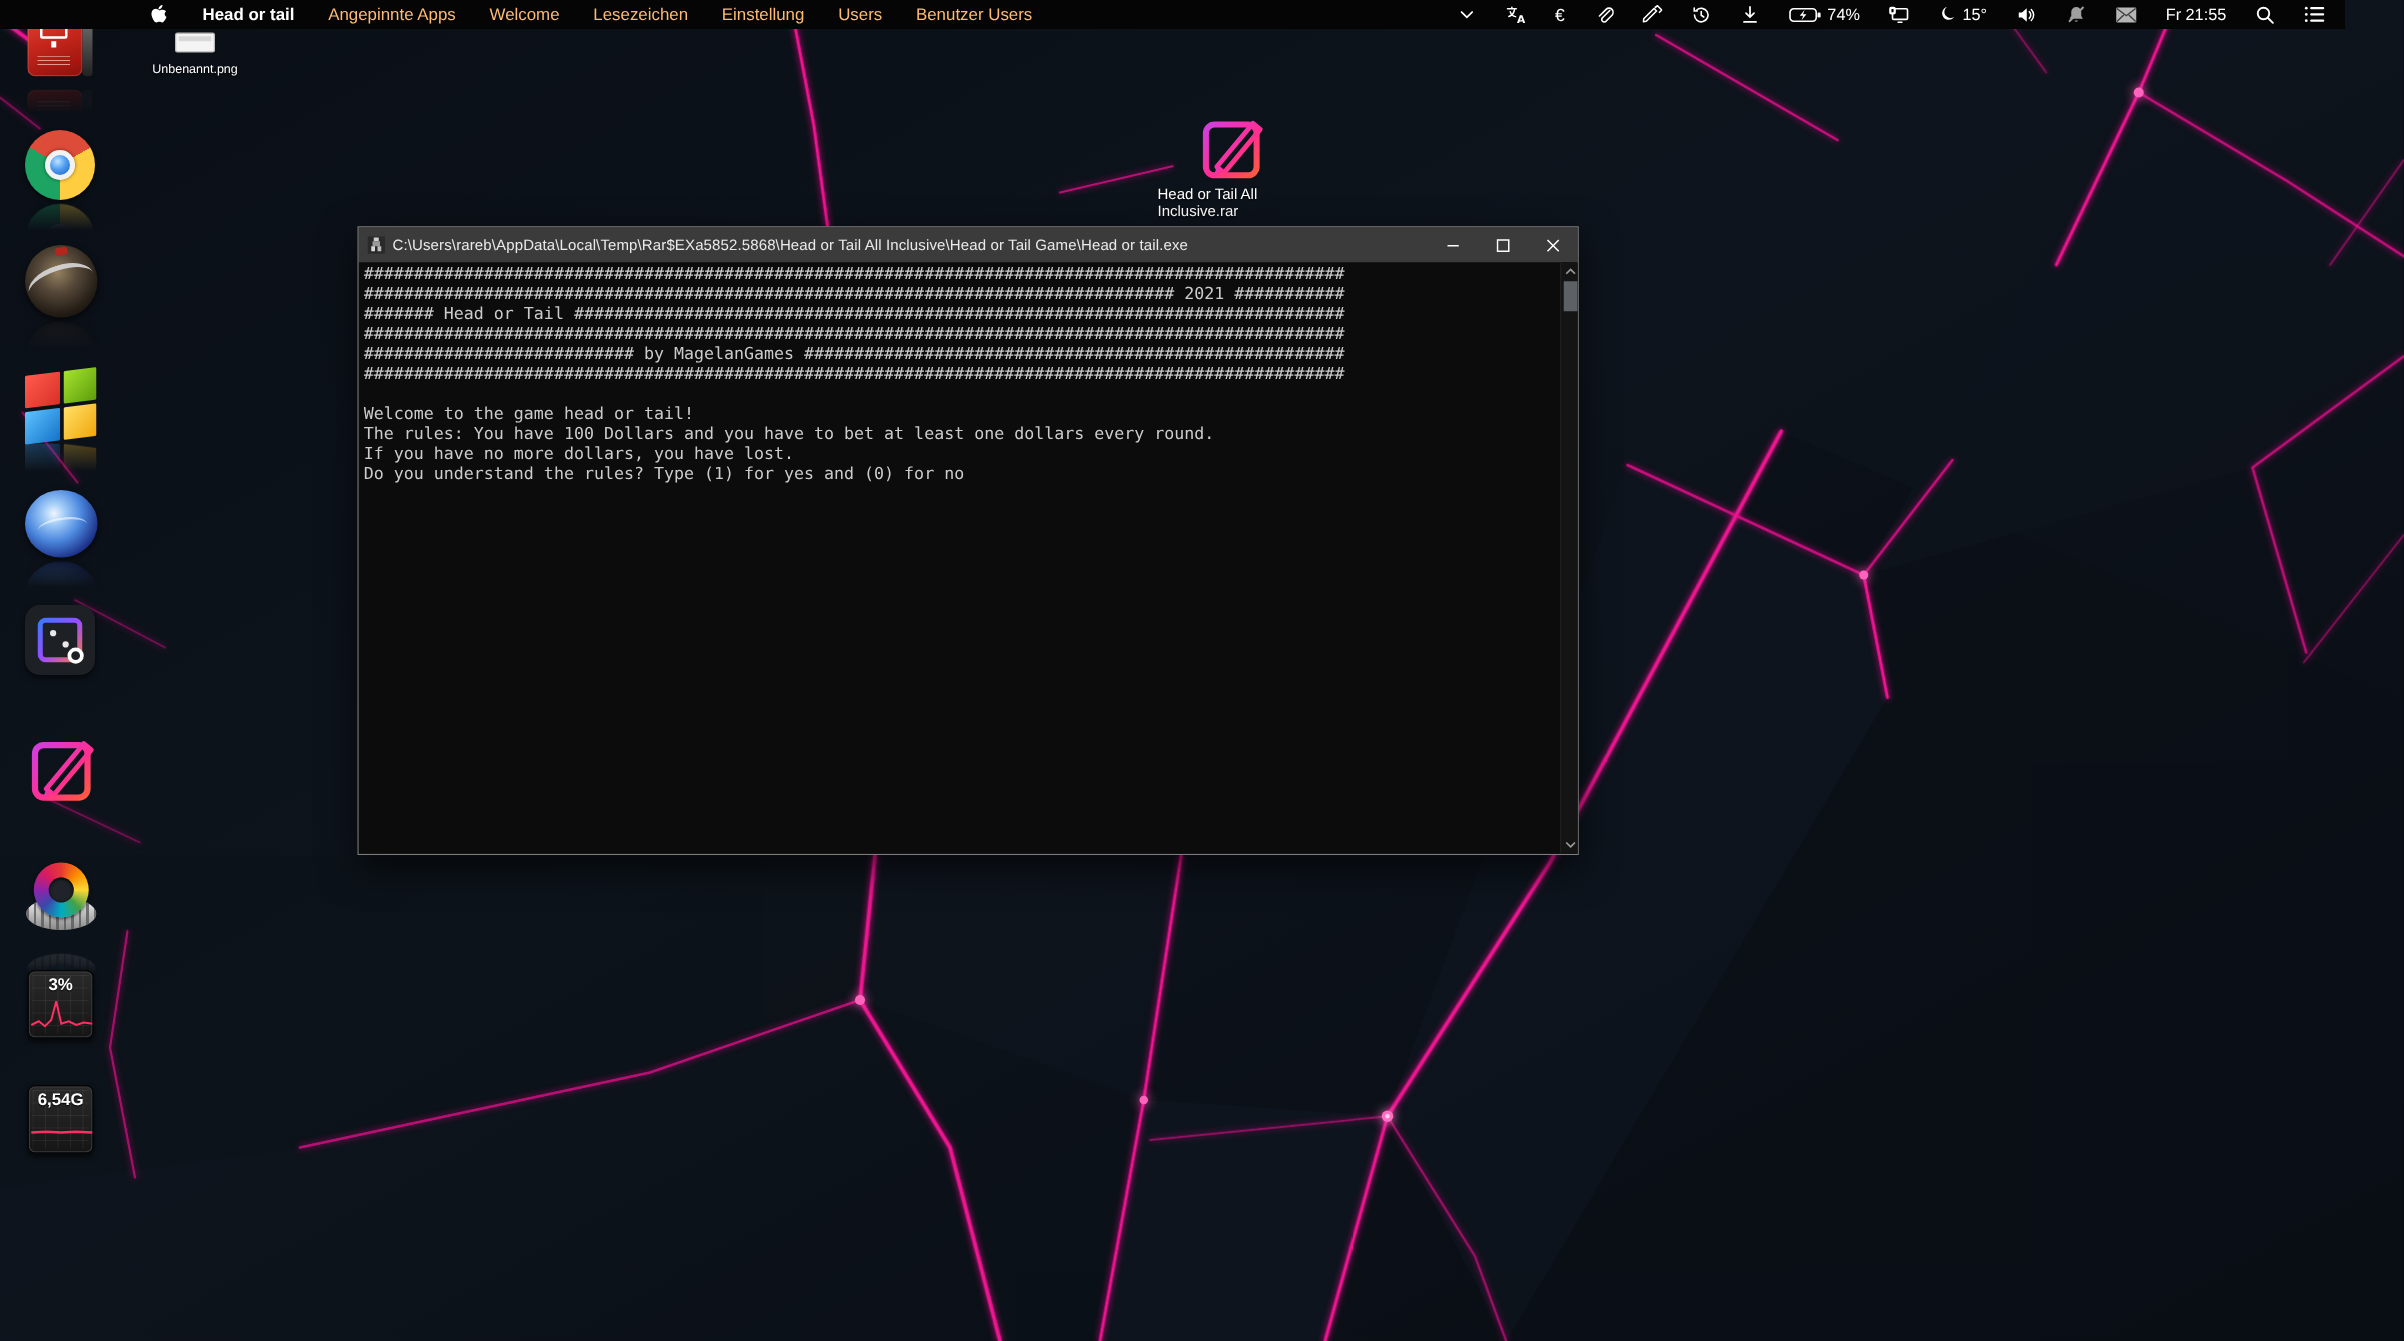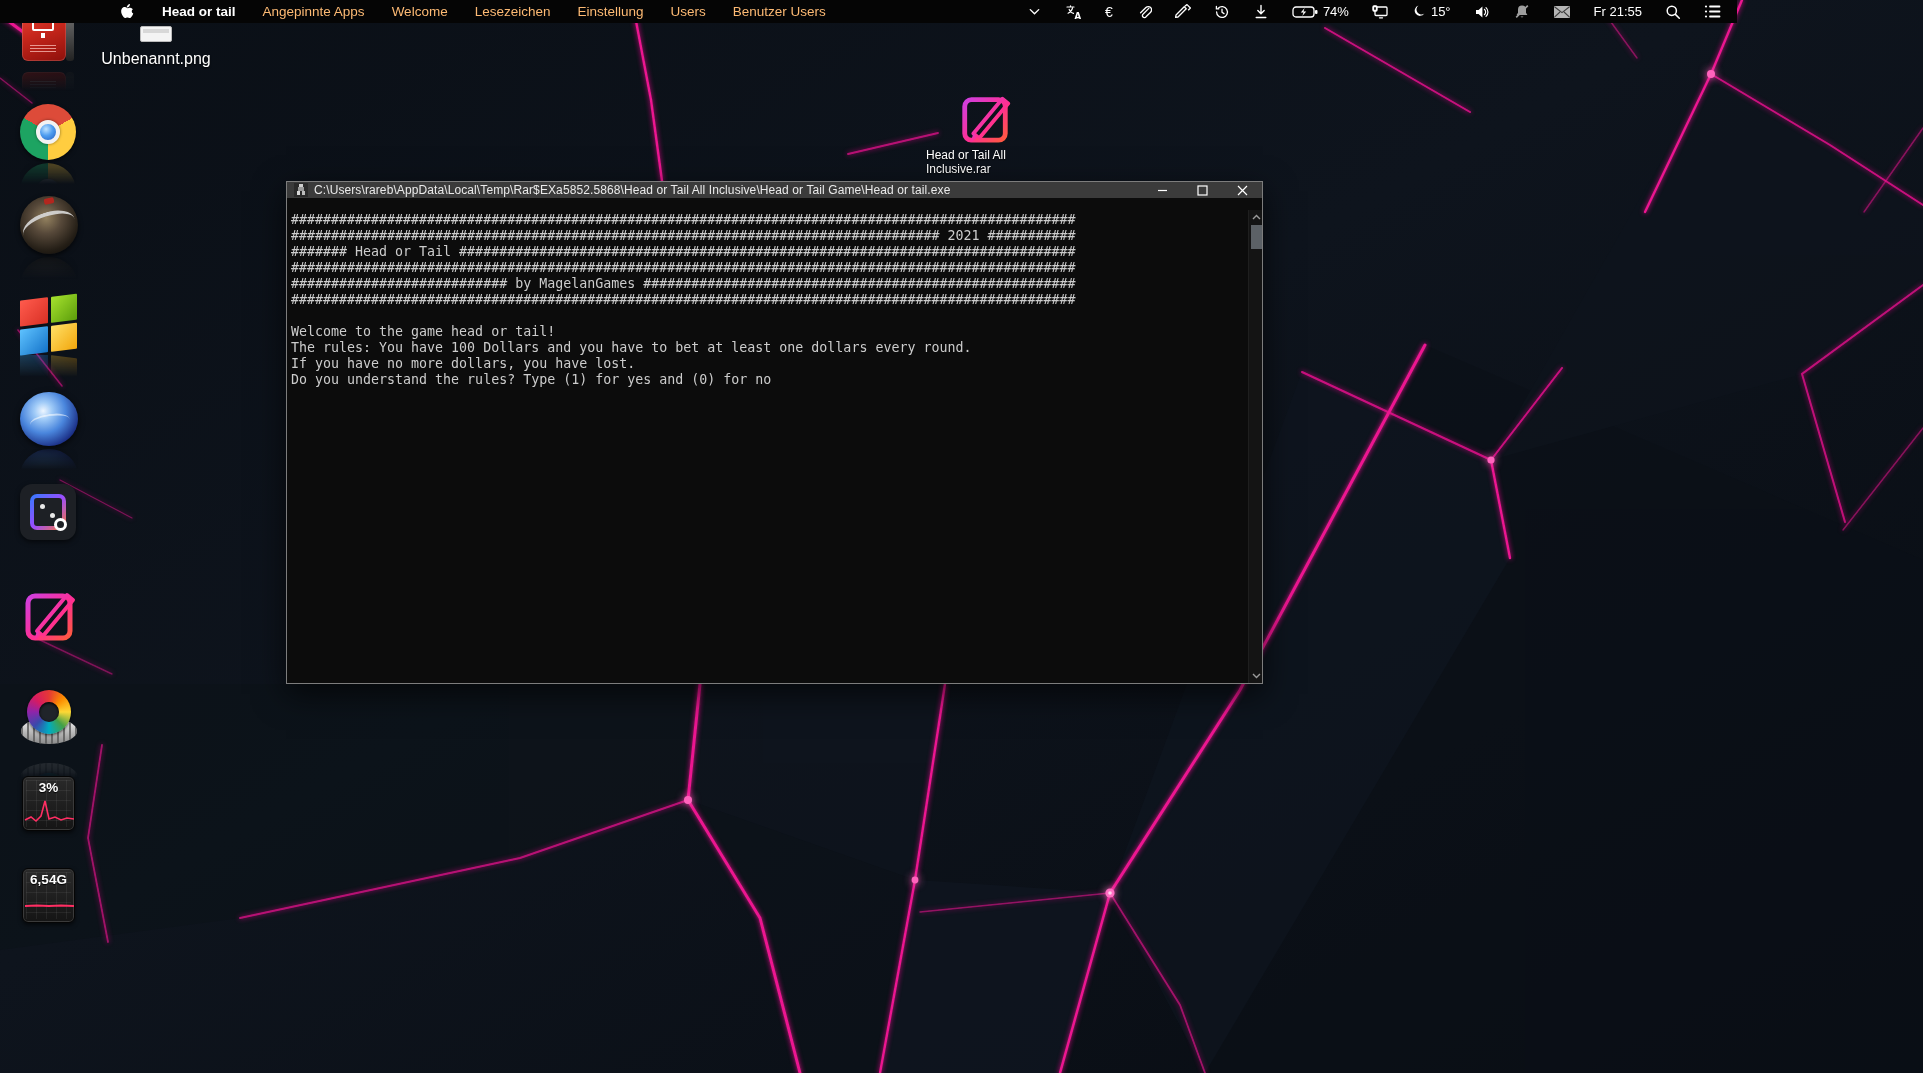--- a/index.html
+++ b/index.html
@@ -4,21 +4,21 @@
 <style>
   * { margin:0; padding:0; box-sizing:border-box; }
   html,body { width:1923px; height:1073px; overflow:hidden; background:#07090d; }
   #screen { position:relative; width:1923px; height:1073px; overflow:hidden;
             font-family:"Liberation Sans", sans-serif; }
 
   
   #wallpaper { position:absolute; inset:0; }
 
   
-  .menubar { position:absolute; left:0; top:0; width:1737px; height:23px;
+  .menubar { position:absolute; left:0; top:0; width:1876px; height:23px;
              background:#050505; display:flex; align-items:center;
              color:#f3f3f3; font-size:13.5px; z-index:20; }
   .mb-left { display:flex; align-items:center; gap:27px; padding-left:120px; }
   .mb-app  { font-weight:bold; color:#fff; }
   .mb-item { color:#fdba74; }
   .mb-right { margin-left:auto; display:flex; align-items:center; gap:23px;
               padding-right:16px; font-size:13px; }
   .mi { display:inline-flex; align-items:center; gap:4px; color:#fff; }
   .mi svg { display:block; }
   .mi-txt { font-size:14px; }
@@ -38,21 +38,21 @@
                  border:2px solid #fff; border-radius:2px; }
   .tower .stand{ position:absolute; left:21px; top:28px; width:4px; height:5px; background:#fff; }
   .tower .grill{ position:absolute; left:10px; top:40px; width:26px; height:8px;
                  background:repeating-linear-gradient(to bottom,#f5b5ae 0 1px,transparent 1px 3px); opacity:.8;}
 
   
   .thumb { position:absolute; left:140px; top:26px; width:32px; height:16px; background:#f4f4f4;
            border-radius:2px; border:1px solid #bbb; z-index:15; }
   .thumb::before { content:""; position:absolute; left:2px; top:2px; right:2px; height:4px; background:#d8d8d8; }
   .file-label { position:absolute; left:96px; top:50px; width:120px; text-align:center;
-                color:#fff; font-size:16px; text-shadow:0 1px 2px #000; z-index:15; }
+                color:#fff; font-size:10px; text-shadow:0 1px 2px #000; z-index:15; }
 
   
   .chrome { width:56px; height:56px; border-radius:50%; position:relative;
             background:conic-gradient(from -60deg,#dd4b39 0 120deg,#ffcd40 120deg 240deg,#1da462 240deg 360deg);
             box-shadow:0 2px 4px rgba(0,0,0,.6); }
   .chrome::after { content:""; position:absolute; left:16px; top:16px; width:24px; height:24px; border-radius:50%;
             background:radial-gradient(circle at 38% 32%,#bfe3ff 0%,#4e9df0 45%,#1f5bbf 100%);
             border:4px solid #f2f2f2; box-sizing:border-box;
             box-shadow:0 0 3px rgba(0,0,0,.5); }
 
@@ -122,21 +122,21 @@
   .widget svg { position:absolute; left:0; bottom:2px; }
 
   
   .desk-icon { position:absolute; left:926px; top:90px; width:118px; text-align:left; z-index:5; }
   .desk-icon .dlabel { color:#fff; font-size:12px; line-height:14px; text-shadow:0 1px 2px #000; margin-top:2px; }
 
   
   .console { position:absolute; left:286px; top:181px; width:977px; height:503px;
              border:1px solid #7d7d7d; background:#0c0c0c; z-index:10;
              box-shadow:0 10px 30px rgba(0,0,0,.65); }
-  .titlebar { height:16px; background:#3b3b3b; display:flex; align-items:center; color:#eaeaea; }
+  .titlebar { height:28px; background:#3b3b3b; display:flex; align-items:center; color:#eaeaea; }
   .titlebar .ticon { width:14px; height:14px; margin:0 6px 0 7px; flex:0 0 auto; }
   .titlebar .ttext { font-size:12px; white-space:nowrap; overflow:hidden; flex:1 1 auto;
                      font-family:"Liberation Sans",sans-serif; letter-spacing:.1px; }
   .winbtns { display:flex; height:28px; flex:0 0 auto; }
   .winbtn { width:40px; height:28px; display:flex; align-items:center; justify-content:center; color:#fff; }
   .winbtn svg { display:block; }
   .cbody { position:absolute; left:0; right:0; top:28px; bottom:0; background:#0c0c0c; }
   .cbody pre { position:absolute; left:4px; top:2px; right:16px; bottom:0;
                font-family:"DejaVu Sans Mono",monospace; font-size:13.3px; line-height:16px;
                color:#cccccc; white-space:pre; overflow:hidden; }

